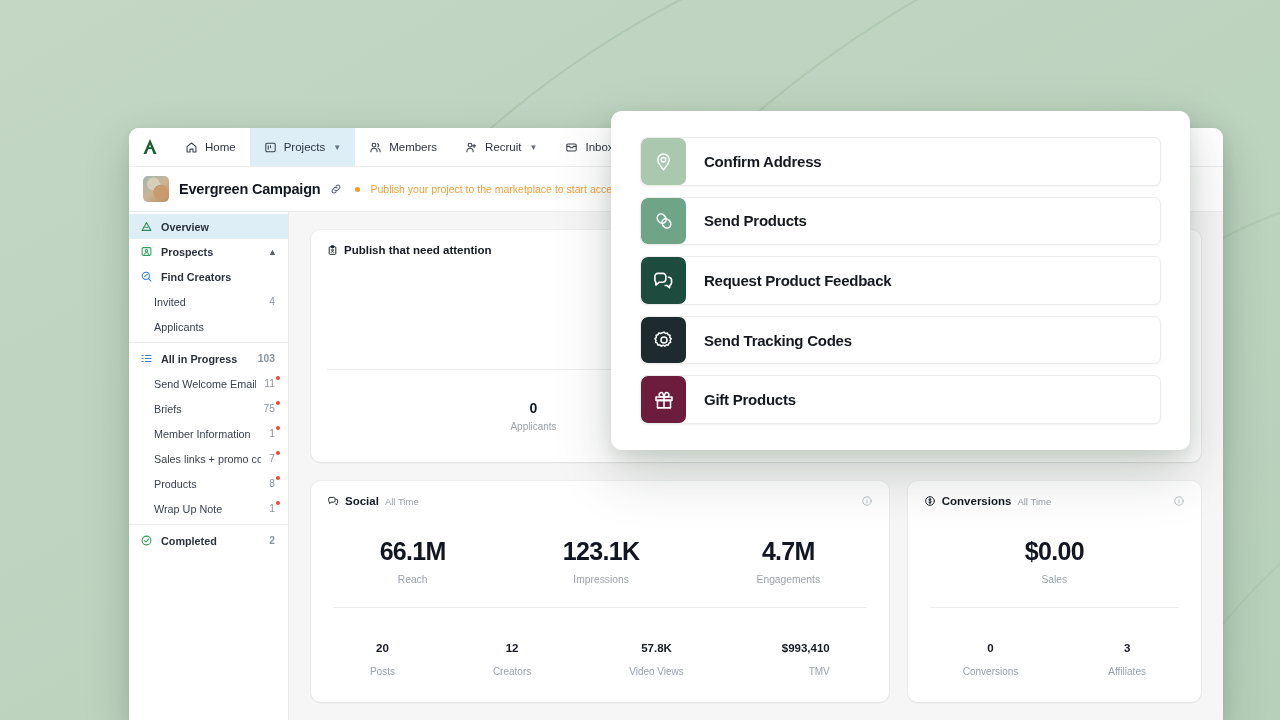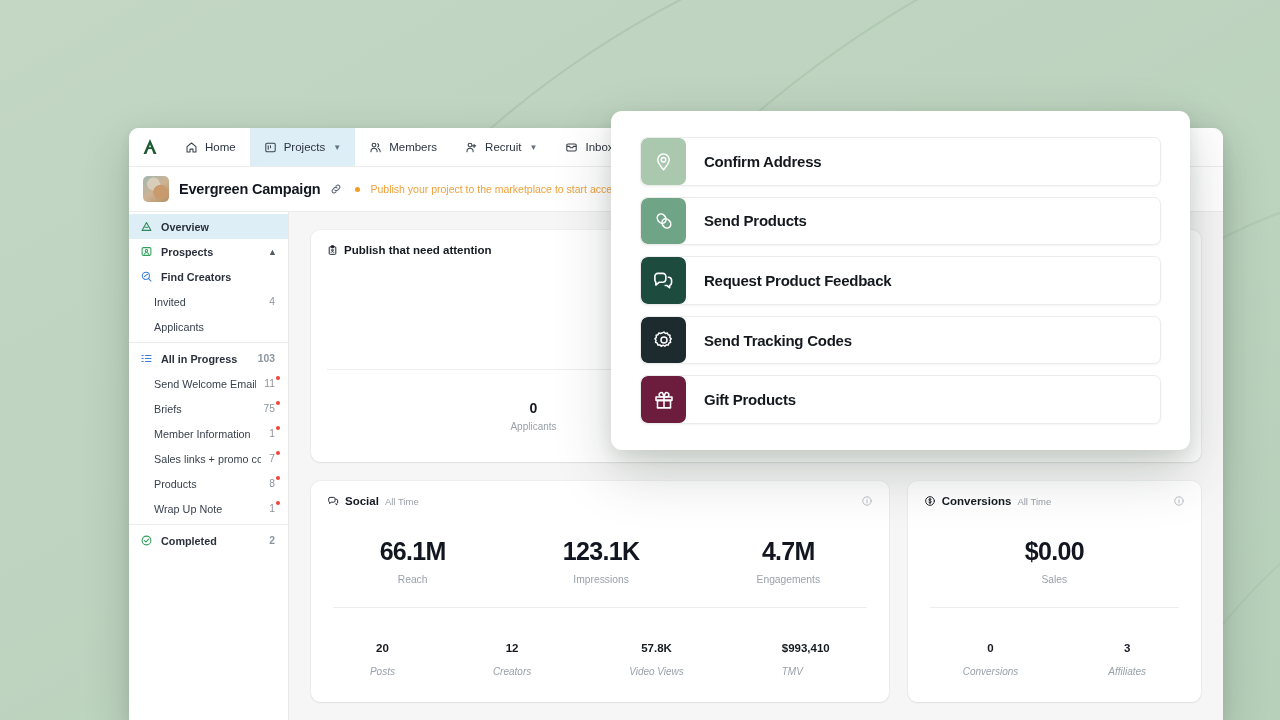--- a/index.html
+++ b/index.html
@@ -113,21 +113,21 @@
   
   .bottom-row { display:flex; gap:19px; flex:1; }
   .social-card { flex:1.97; display:flex; flex-direction:column; }
   .conv-card { flex:1; display:flex; flex-direction:column; }
   .stat-top { display:flex; align-items:center; justify-content:space-around; padding:30px 10px 22px; }
   .stat-big { font-size:25px; font-weight:bold; color:#111620; letter-spacing:-.7px; text-align:center; }
   .stat-big-lbl { font-size:10.3px; color:#9aa1aa; text-align:center; margin-top:8px; }
   .stat-div { height:1px; background:#ededed; margin:0 22px; }
   .stat-bot { display:flex; align-items:center; justify-content:space-around; padding:26px 10px 18px; flex:1;}
   .stat-sm { font-size:11.5px; font-weight:bold; color:#151a22; text-align:center; }
-  .stat-sm-lbl { font-size:10px; color:#9aa1aa; text-align:left; margin-top:12px;font-style:italic; }
+  .stat-sm-lbl { font-size:10px; color:#9aa1aa; text-align:right; margin-top:12px; }
 
   
   .modal {
     position:absolute; left:611px; top:111px; width:579px; height:339px;
     background:#fff; border-radius:11px;
     box-shadow:0 22px 55px rgba(35,55,40,.22), 0 6px 16px rgba(35,55,40,.10);
     padding:26px 29px; display:flex; flex-direction:column; gap:11px;
   }
   .action-row {
     display:flex; align-items:stretch; height:61px;

